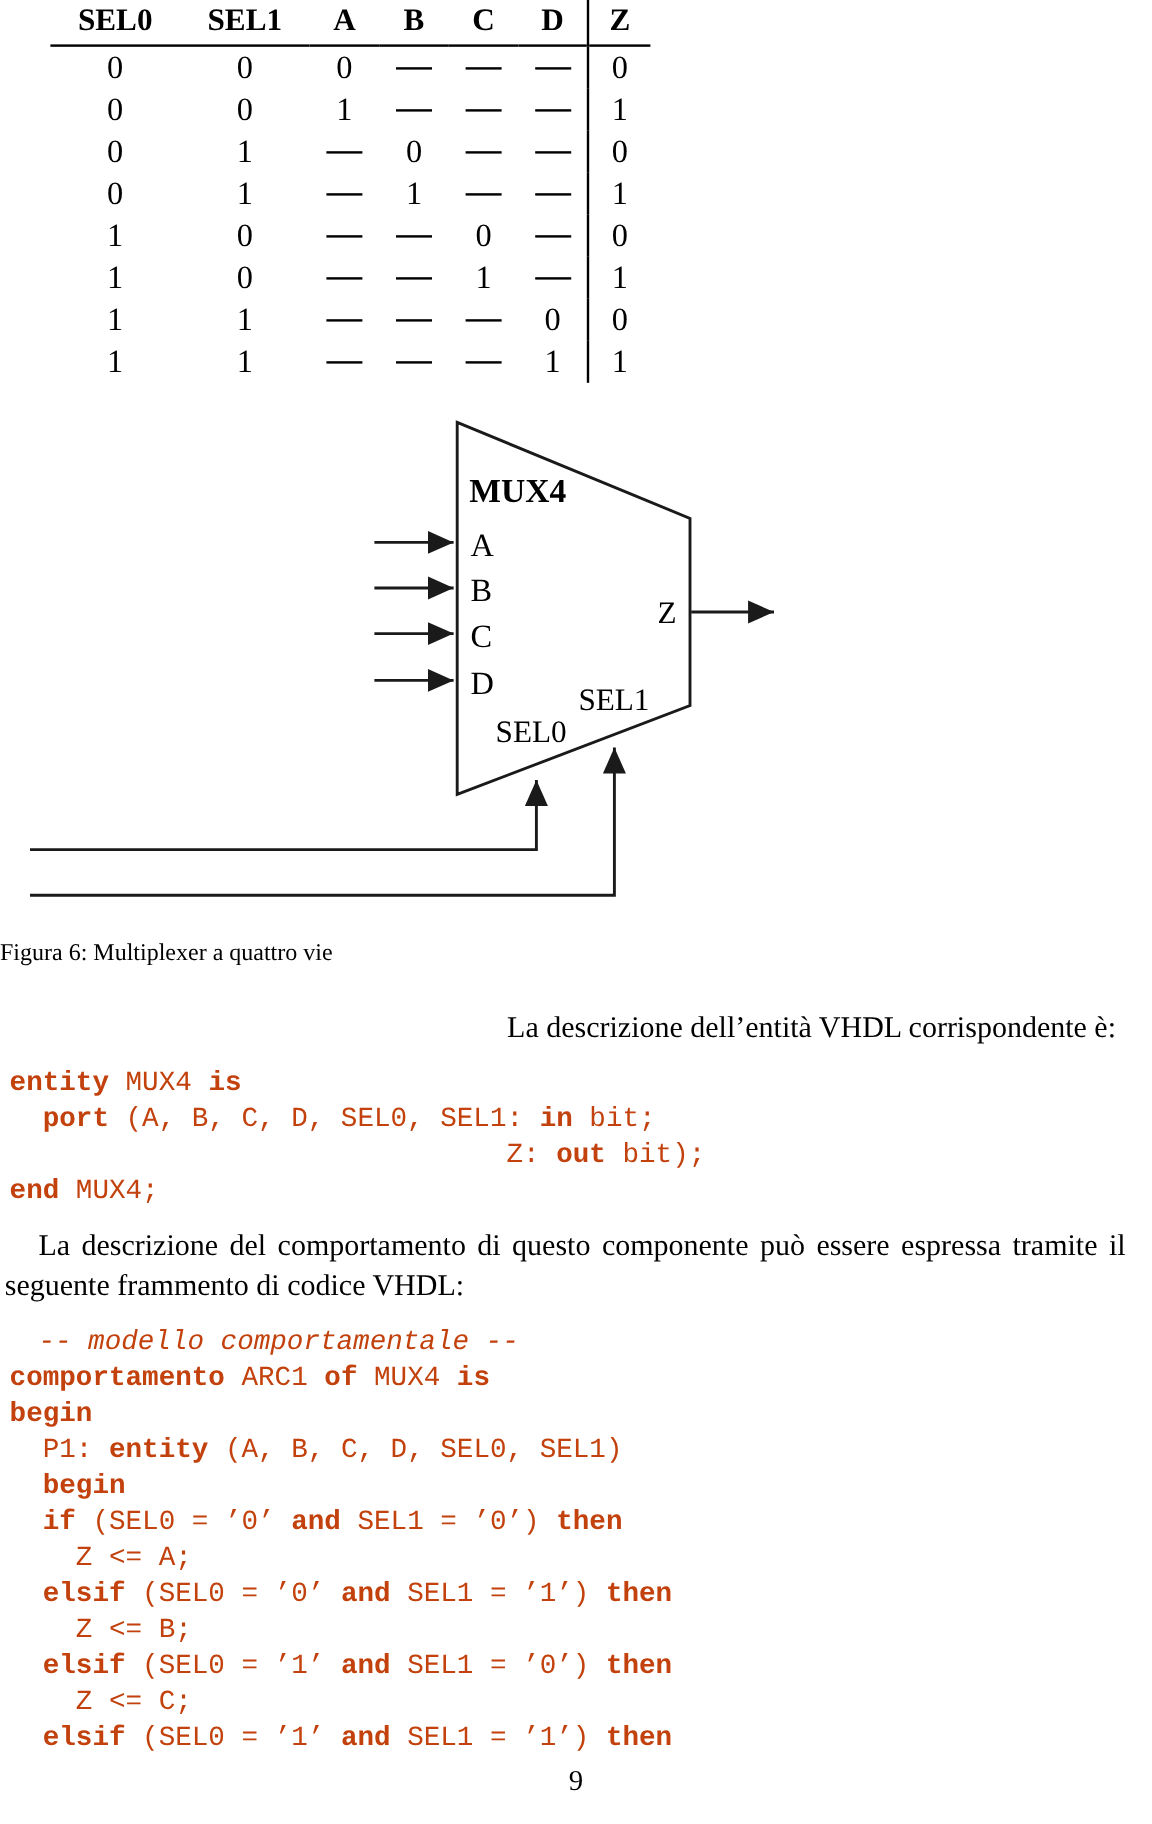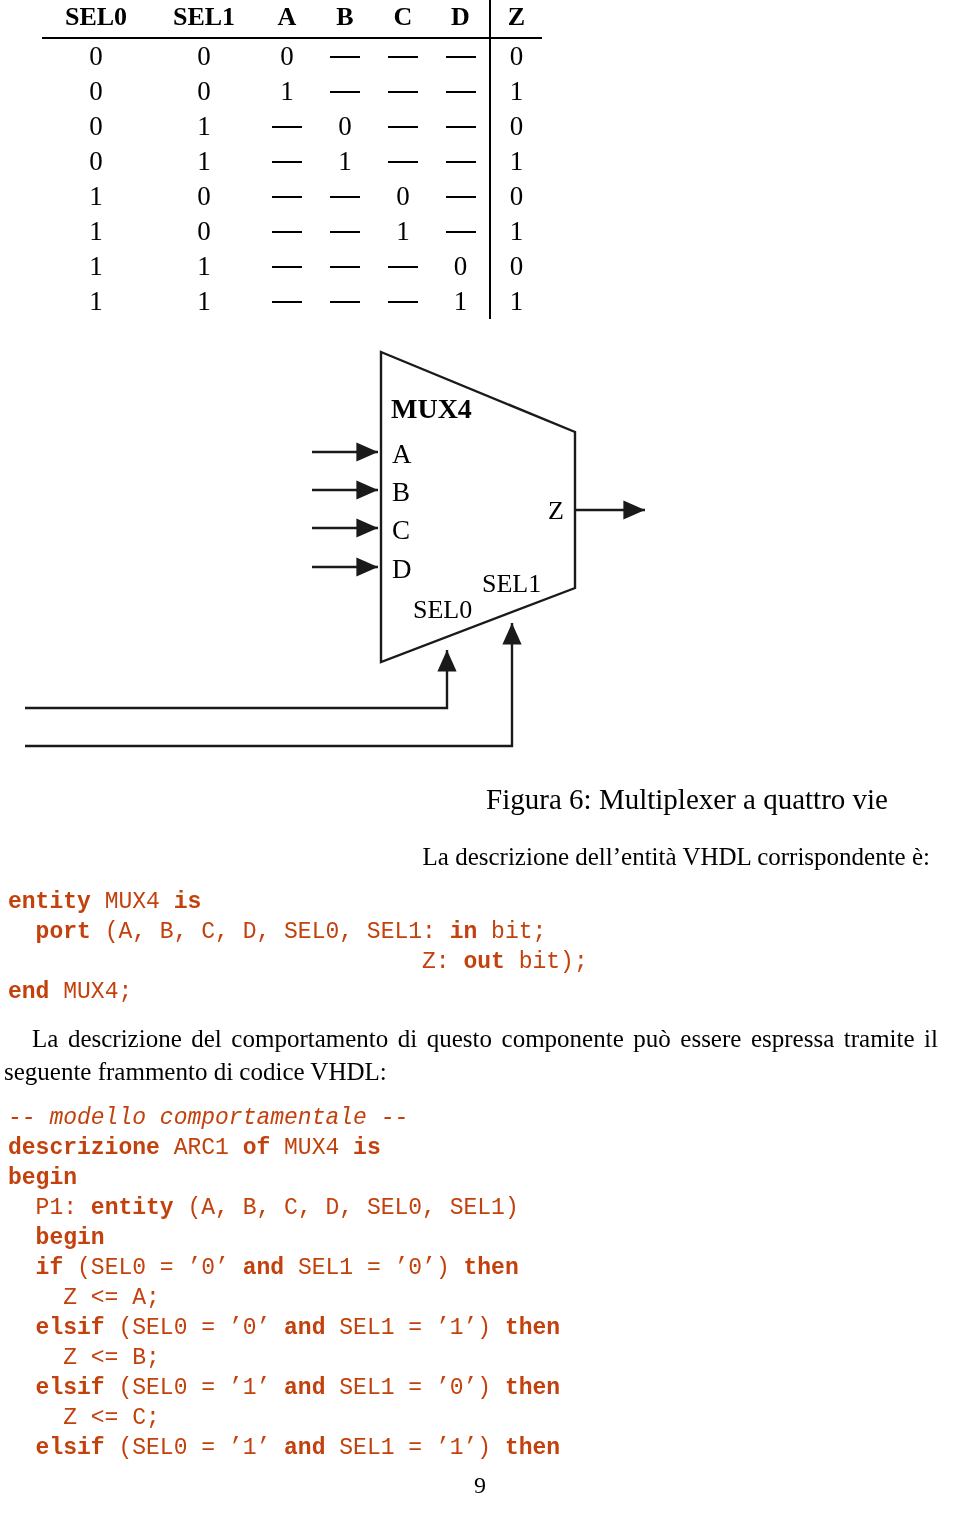--- a/index.html
+++ b/index.html
@@ -79,22 +79,22 @@
     width: 960px;
     height: 420px;
   }
   #mux-figure svg { display: block; }
 
   
   .caption {
     position: absolute;
     left: 0;
     width: 888px;
-    text-align: right;
-    font-size: 29px;
+    text-align: left;
+    font-size: 20px;
   }
   #figure-caption { top: 783px; }
 
   .prose {
     position: absolute;
     font-size: 25px;
     line-height: 33px;
     text-align: justify;
   }
   #entity-intro {
@@ -115,21 +115,21 @@
     position: absolute;
     font-family: "Liberation Mono", "DejaVu Sans Mono", monospace;
     font-size: 23px;
     line-height: 30px;
     white-space: pre;
     color: #c2410c;
   }
   #entity-code { left: 8px; top: 887px; }
   #arch-code   { left: 8px; top: 1103px; }
   .code b { font-weight: bold; }
-  .code i { font-style: italic; }
+  .code i { font-style: italic; margin-left: 24px; }
 
   
   #page-number {
     position: absolute;
     left: 0;
     top: 1472px;
     width: 960px;
     text-align: center;
     font-size: 24px;
   }
@@ -279,21 +279,21 @@
 <div class="prose" id="entity-intro">La descrizione dell’entità VHDL corrispondente è:</div>
 
 <div class="code" id="entity-code"><b>entity</b> MUX4 <b>is</b>
   <b>port</b> (A, B, C, D, SEL0, SEL1: <b>in</b> bit;
                               Z: <b>out</b> bit);
 <b>end</b> MUX4;</div>
 
 <div class="prose" id="behaviour-intro">La descrizione del comportamento di questo componente può essere espressa tramite il seguente frammento di codice VHDL:</div>
 
 <div class="code" id="arch-code"><i>-- modello comportamentale --</i>
-<b>descrizione</b> ARC1 <b>of</b> MUX4 <b>is</b>
+<b>comportamento</b> ARC1 <b>of</b> MUX4 <b>is</b>
 <b>begin</b>
   P1: <b>entity</b> (A, B, C, D, SEL0, SEL1)
   <b>begin</b>
   <b>if</b> (SEL0 = ’0’ <b>and</b> SEL1 = ’0’) <b>then</b>
     Z &lt;= A;
   <b>elsif</b> (SEL0 = ’0’ <b>and</b> SEL1 = ’1’) <b>then</b>
     Z &lt;= B;
   <b>elsif</b> (SEL0 = ’1’ <b>and</b> SEL1 = ’0’) <b>then</b>
     Z &lt;= C;
   <b>elsif</b> (SEL0 = ’1’ <b>and</b> SEL1 = ’1’) <b>then</b></div>

